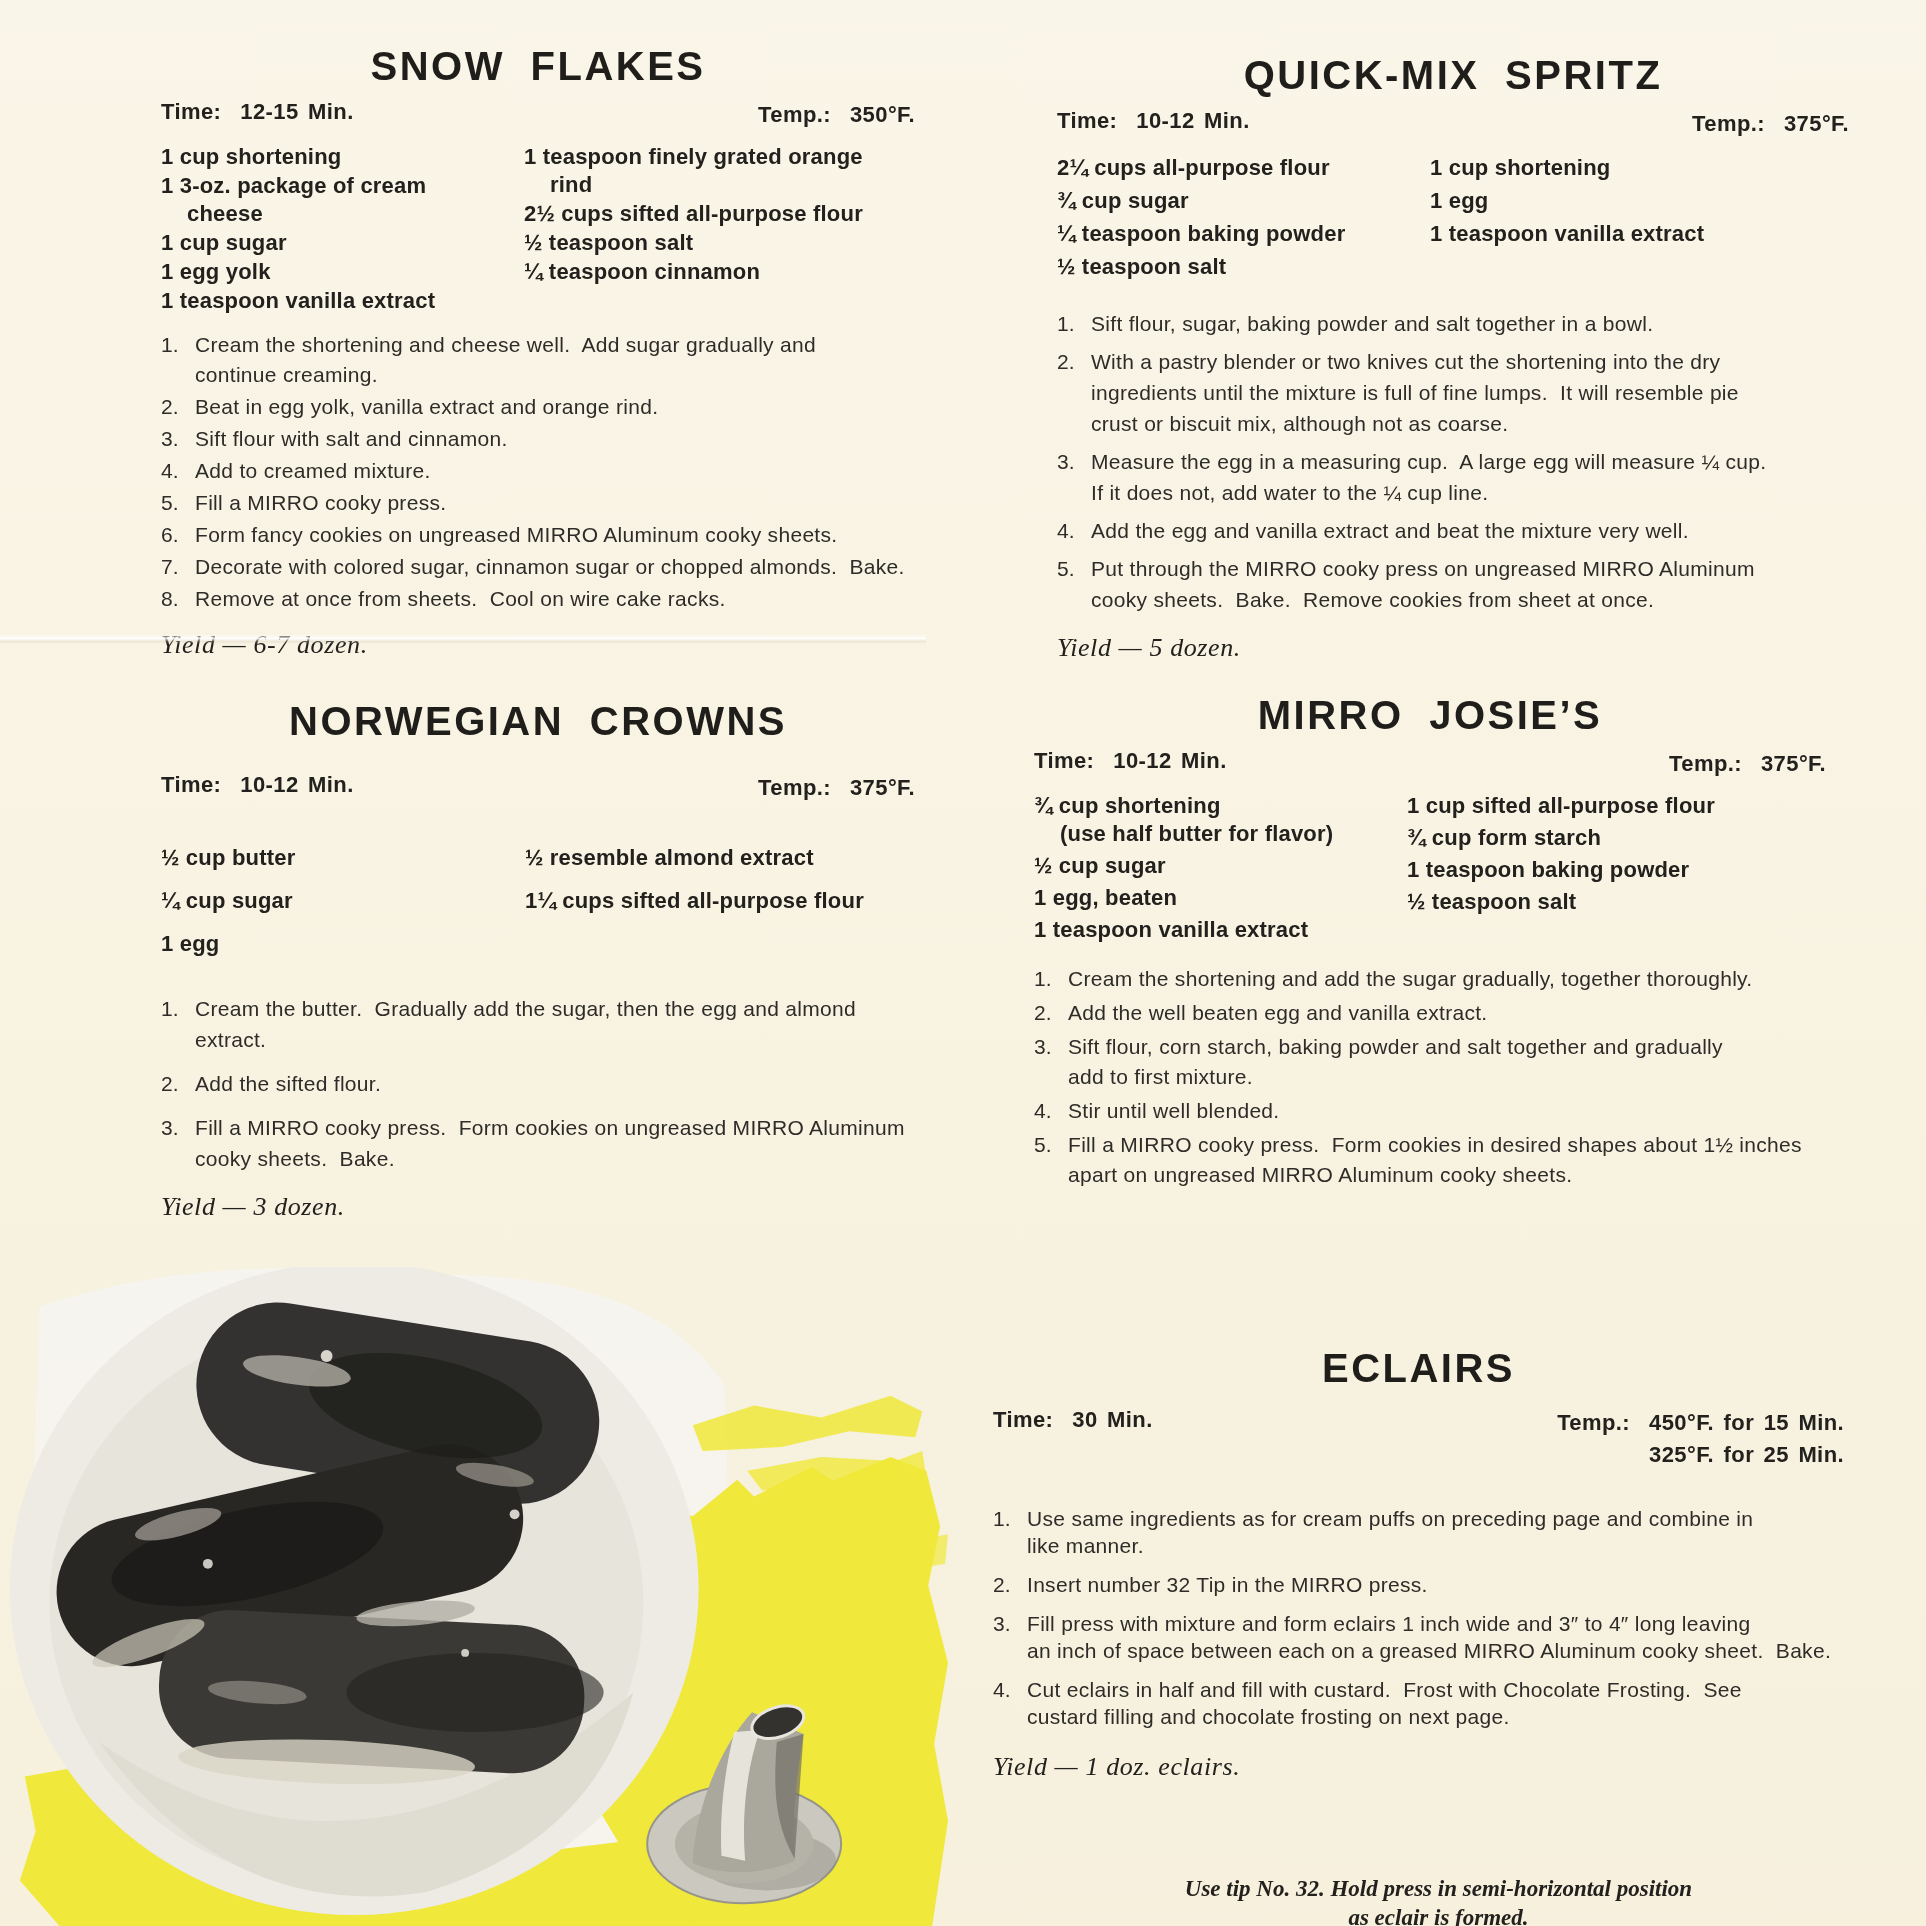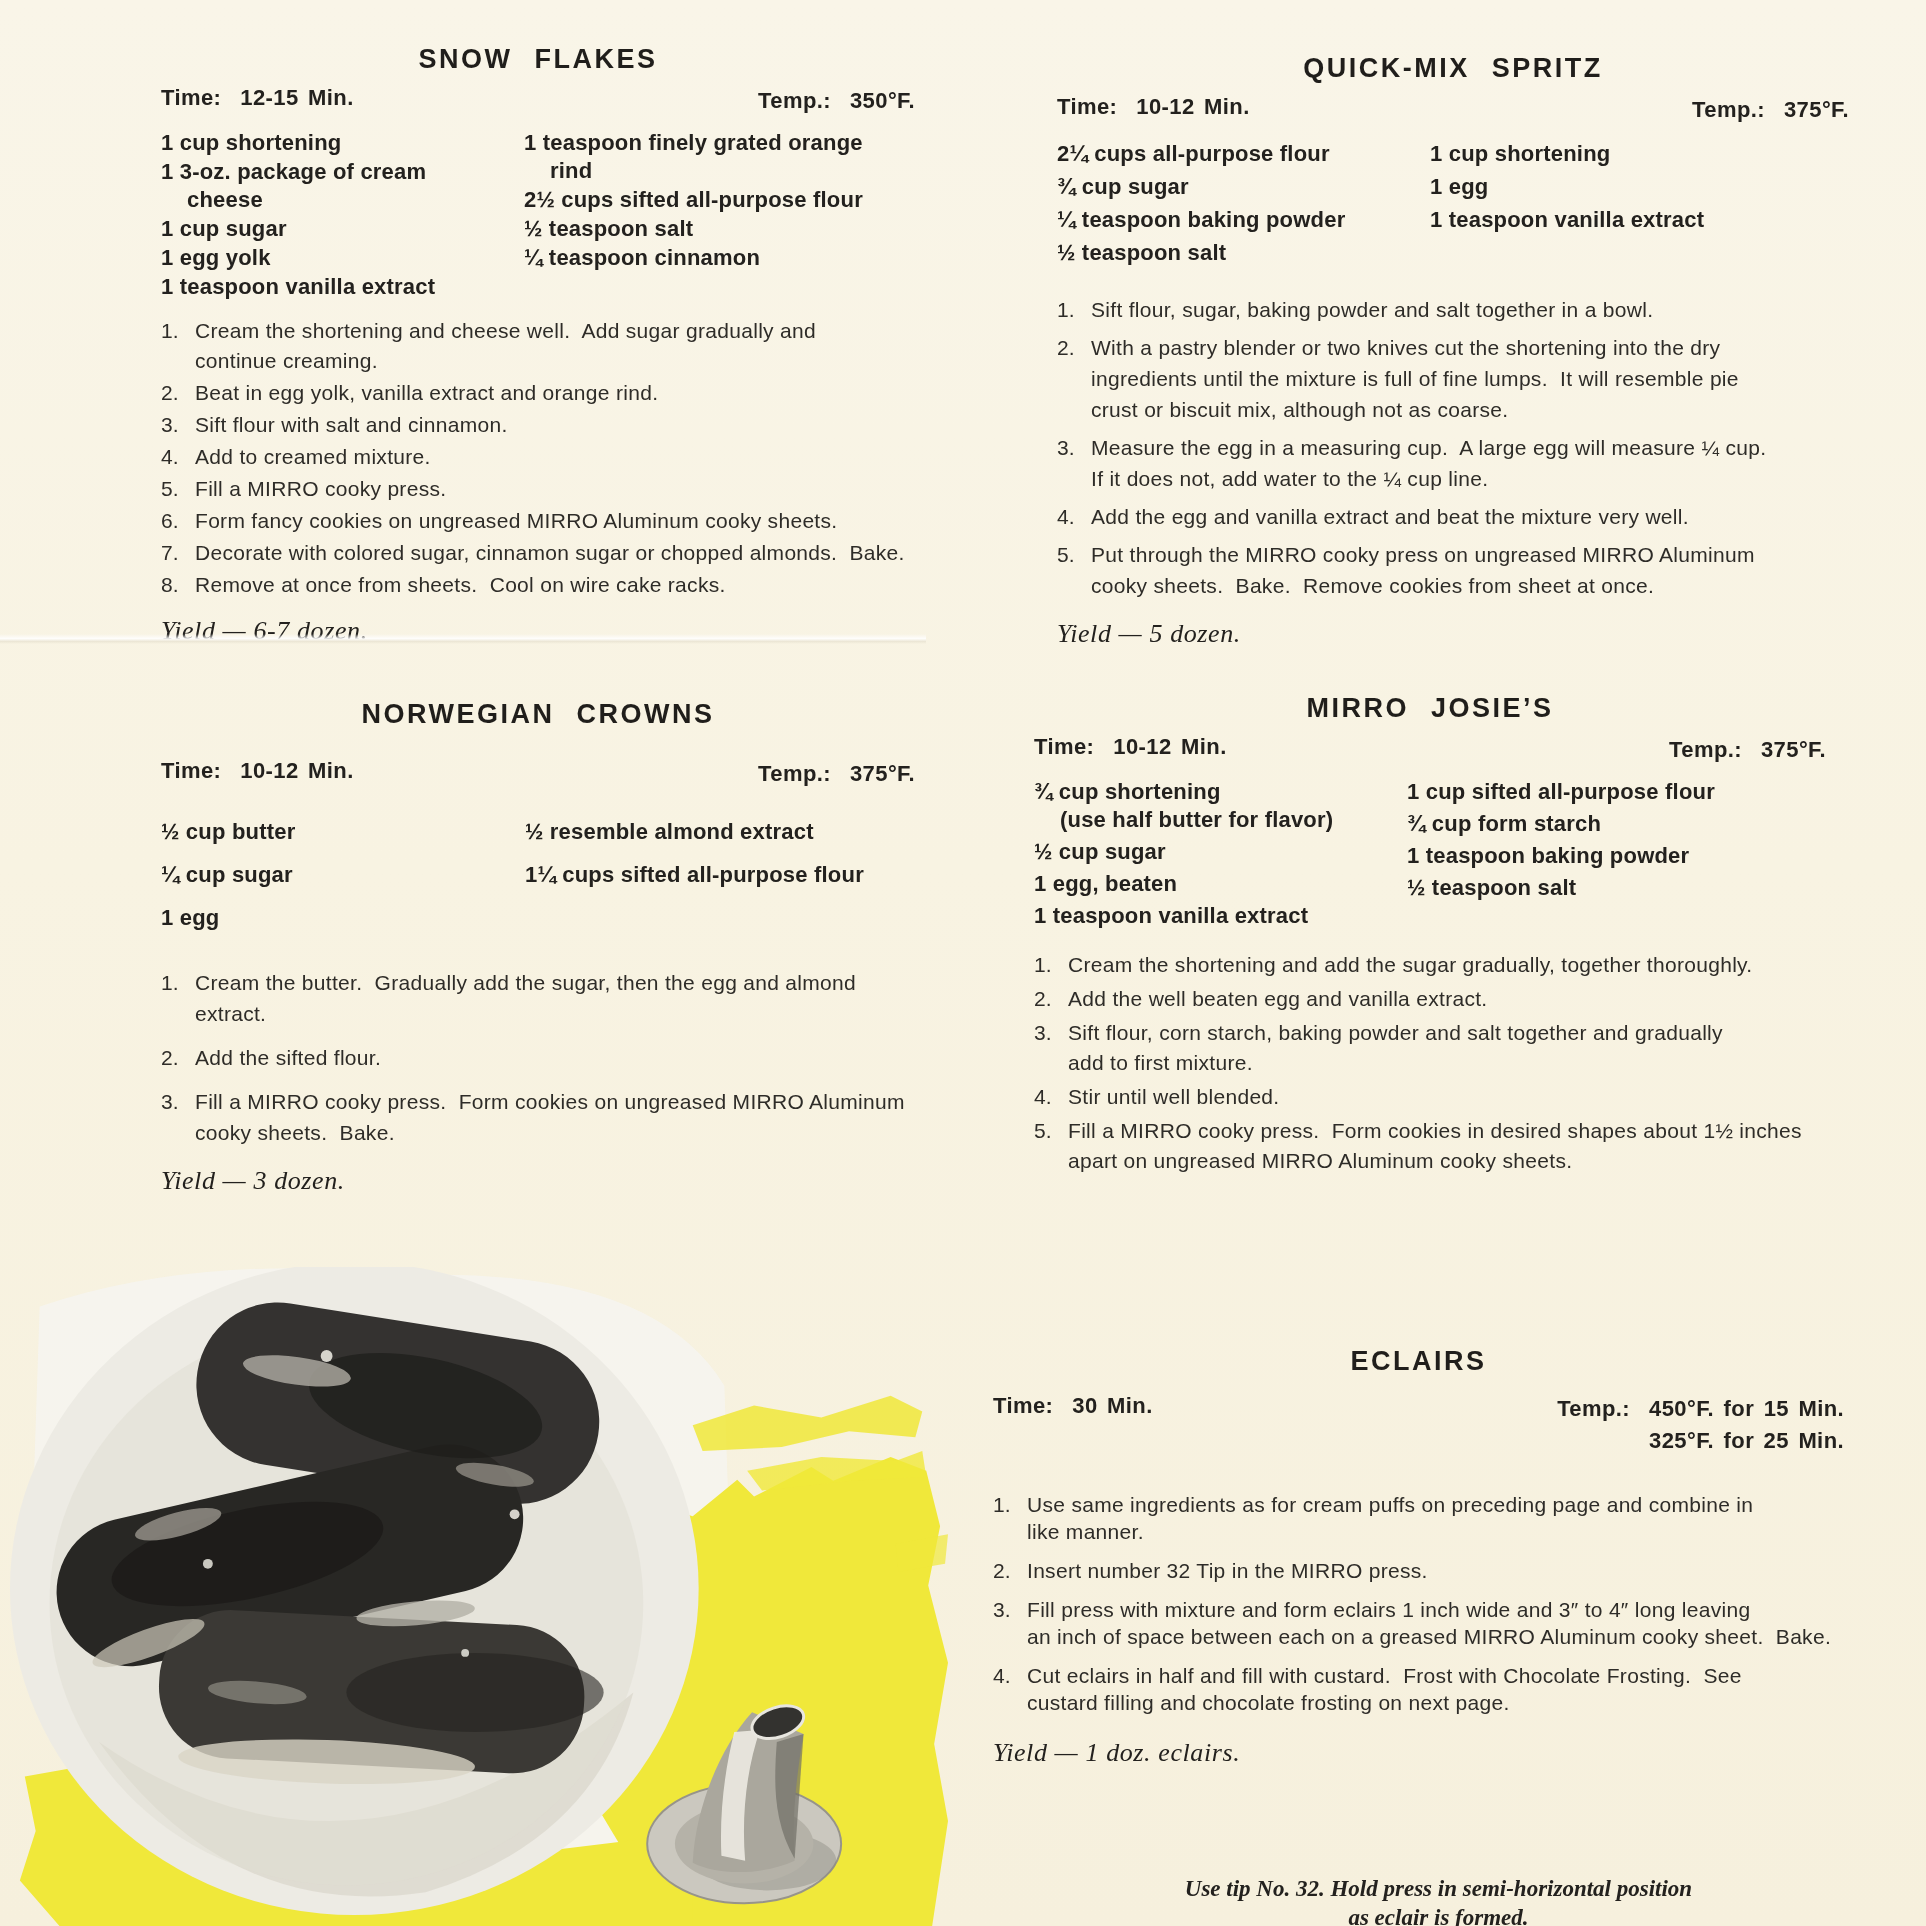--- a/index.html
+++ b/index.html
@@ -3,21 +3,21 @@
 <meta charset="utf-8">
 <style>
   html,body{margin:0;padding:0;background:#888;}
   .page{
     position:relative;width:1927px;height:1927px;overflow:hidden;
     background:linear-gradient(180deg,#f9f5e8 0%,#f8f3e2 45%,#f6f0dd 100%);
     font-family:"Liberation Sans",sans-serif;color:#262420;
   }
   .recipe{position:absolute;}
   .rtitle{
-    margin:0 0 10px 0;text-align:center;font-size:27px;font-weight:bold;
+    margin:0 0 10px 0;text-align:center;font-size:40px;font-weight:bold;
     letter-spacing:2.5px;word-spacing:12px;color:#201e1b;
   }
   .ttrow{display:flex;justify-content:space-between;align-items:flex-start;}
   .tt{font-size:22px;font-weight:bold;white-space:pre;letter-spacing:0.4px;word-spacing:3px;color:#23211e;}
   .temps{text-align:right;}
   .temps .tt{display:block;line-height:32px;}
   .ingrid{display:flex;}
   .icol2{flex:1;}
   .ing{
     font-size:22px;font-weight:bold;line-height:28px;letter-spacing:0.2px;
@@ -32,21 +32,21 @@
   .stext{font-size:21px;letter-spacing:0.3px;white-space:pre;color:#2e2c28;}
   .ryield{
     font-family:"Liberation Serif","DejaVu Serif",serif;font-style:italic;
     font-size:26px;letter-spacing:0.6px;color:#23211e;
   }
   
   .r-snow .ingrid{margin-top:12px}.r-snow .steps{margin-top:14px}.r-snow .ryield{margin-top:16px}
   .r-snow .step,.r-snow .stext{line-height:30px}.r-snow .step{margin-bottom:2px}.r-snow .ing{margin-bottom:1px}
   .r-quick .ingrid{margin-top:14px}.r-quick .steps{margin-top:22px}.r-quick .ryield{margin-top:18px}
   .r-quick .step,.r-quick .stext{line-height:31px}.r-quick .step{margin-bottom:7px}.r-quick .ing{margin-bottom:5px}
-  .r-nor .ttrow{margin-top:28px}.r-nor .ingrid{margin-top:28px}.r-nor .steps{margin-top:20px}.r-nor .ryield{margin-top:18px}
+  .r-nor .ttrow{margin-top:28px}.r-nor .ingrid{margin-top:40px}.r-nor .steps{margin-top:20px}.r-nor .ryield{margin-top:18px}
   .r-nor .step,.r-nor .stext{line-height:31px}.r-nor .step{margin-bottom:13px}.r-nor .ing{margin-bottom:15px}
   .r-josie .ttrow{margin-top:4px}.r-josie .ingrid{margin-top:12px}.r-josie .steps{margin-top:16px}.r-josie .ryield{margin-top:12px}
   .r-josie .step,.r-josie .stext{line-height:30px}.r-josie .step{margin-bottom:4px}.r-josie .ing{margin-bottom:4px}
   .r-ecl .ttrow{margin-top:16px}.r-ecl .steps{margin-top:34px}.r-ecl .ryield{margin-top:22px}
   .r-ecl .step,.r-ecl .stext{line-height:27px}.r-ecl .step{margin-bottom:12px}
   .crease{
     position:absolute;left:0;top:634px;width:926px;height:10px;
     background:linear-gradient(180deg,rgba(255,255,255,0) 0%,rgba(255,255,255,.85) 45%,rgba(205,198,178,.28) 75%,rgba(255,255,255,0) 100%);
   }
   .footnote{

